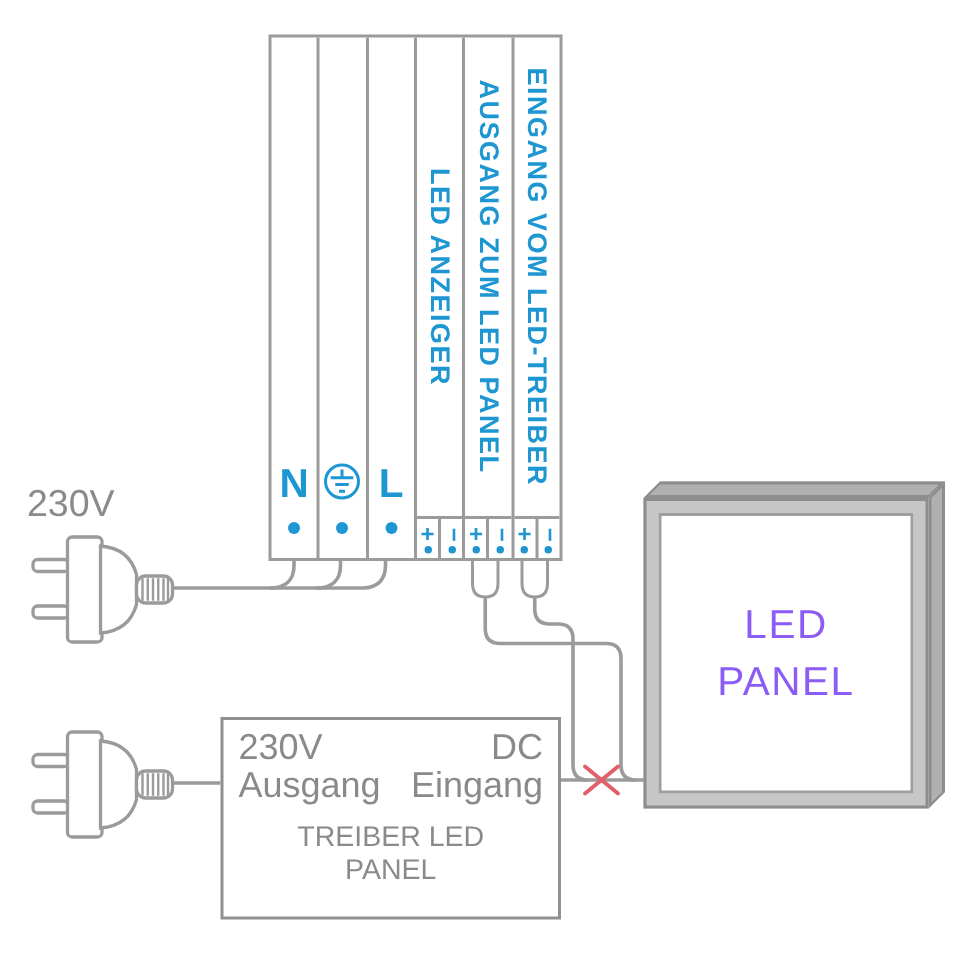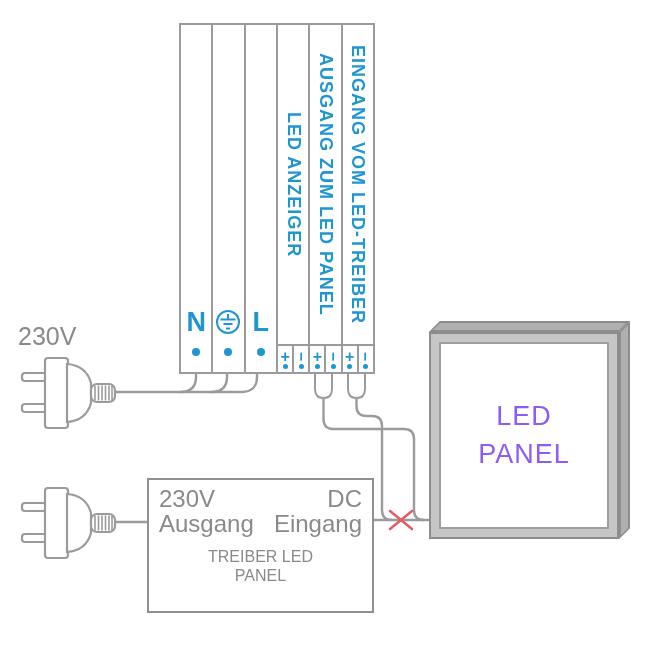--- a/index.html
+++ b/index.html
@@ -38,21 +38,21 @@
   
   .v230{position:absolute;left:18px;top:322px;font-size:25px;color:#8a8a8a;}
 
   
   .driver{
     position:absolute;left:147px;top:478px;width:227px;height:135px;box-sizing:border-box;
     border:2px solid #909090;background:#fff;color:#8a8a8a;padding:7px 10px 0 10px;
   }
   .driver-row{display:flex;justify-content:space-between;font-size:24px;line-height:1.04;}
   .driver-out{text-align:right;}
-  .driver-name{text-align:center;font-size:16px;line-height:1.18;margin-top:11px;}
+  .driver-name{text-align:center;font-size:19px;line-height:1.18;margin-top:11px;}
 
   
   .panel-top{
     position:absolute;left:429px;top:321px;width:190px;height:11px;background:#b0b0b0;
     border:2px solid #8d8d8d;box-sizing:border-box;transform:skewX(-45deg);transform-origin:0 100%;
   }
   .panel-side{
     position:absolute;left:619px;top:332px;width:11px;height:207px;background:#b0b0b0;
     border:2px solid #8d8d8d;box-sizing:border-box;transform:skewY(-45deg);transform-origin:0 0;
   }

